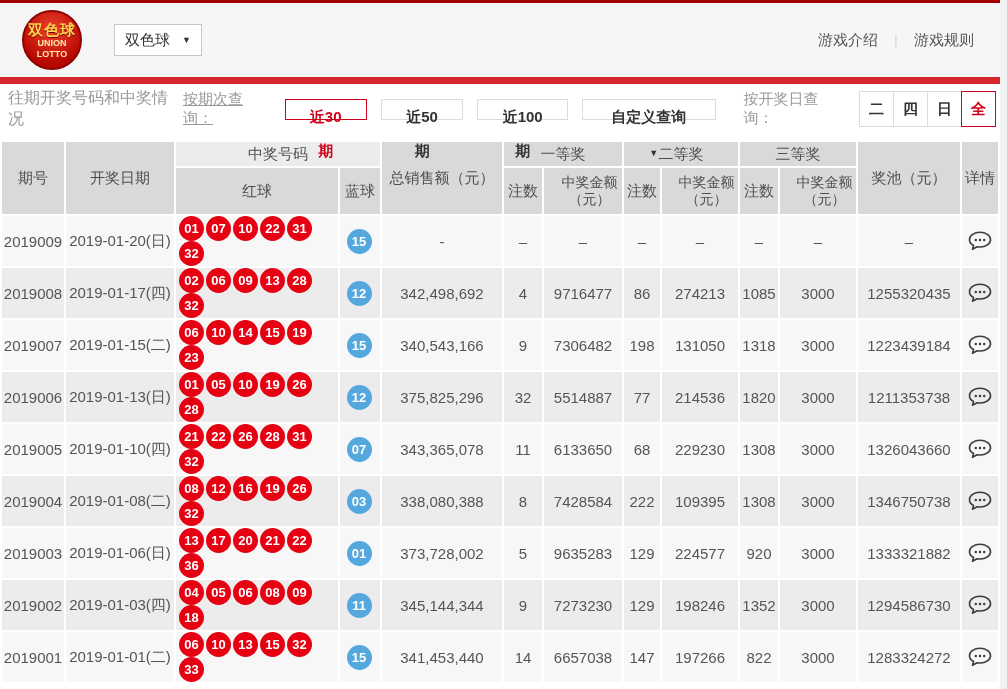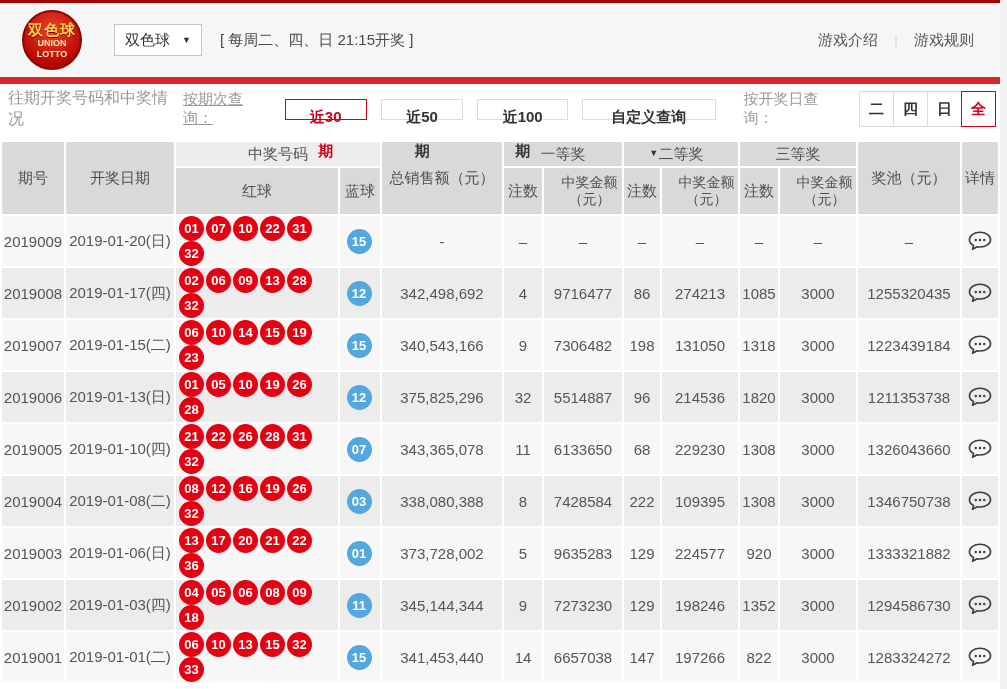--- a/index.html
+++ b/index.html
@@ -74,21 +74,20 @@
     <div class="site-header">
       <div class="logo">
         <span class="l1">双色球</span>
         <span class="l2">UNION</span>
         <span class="l3">LOTTO</span>
       </div>
       <div class="game-select">
         <span>双色球</span>
         <span class="caret">▼</span>
       </div>
-      <div class="schedule">[ 每周二、四、日 21:15开奖 ]</div>
       <div class="header-links">
         <span class="link">游戏介绍</span>
         <span class="divider">|</span>
         <span class="link">游戏规则</span>
       </div>
     </div>
 
     <div class="redbar"></div>
 
     <div class="filterbar">
@@ -212,21 +211,21 @@
                 </svg></td>
             </tr>
             <tr class="even">
               <td>2019006</td>
               <td>2019-01-13(日)</td>
               <td class="redballs-cell"><span class="ball red">01</span><span class="ball red">05</span><span class="ball red">10</span><span class="ball red">19</span><span class="ball red">26</span><span class="ball red">28</span></td>
               <td><span class="ball blue">12</span></td>
               <td>375,825,296</td>
               <td>32</td>
               <td>5514887</td>
-              <td>96</td>
+              <td>77</td>
               <td>214536</td>
               <td>1820</td>
               <td>3000</td>
               <td>1211353738</td>
               <td class="detail-cell"><svg width="24" height="22" viewBox="0 0 26 24">
                   <path d="M13 2.5 C6.7 2.5 1.5 6.1 1.5 10.5 c0 2.6 1.8 4.9 4.5 6.3 L4.8 21 l5 -2.7 c1 .2 2.1 .3 3.2 .3 c6.3 0 11.5 -3.6 11.5 -8.1 C24.5 6.1 19.3 2.5 13 2.5 Z" fill="none" stroke="#3c3c3c" stroke-width="1.7" stroke-linejoin="round"></path>
                   <circle cx="8.4" cy="10.8" r="1.35" fill="#3c3c3c"></circle>
                   <circle cx="13" cy="10.8" r="1.35" fill="#3c3c3c"></circle>
                   <circle cx="17.6" cy="10.8" r="1.35" fill="#3c3c3c"></circle>
                 </svg></td>

